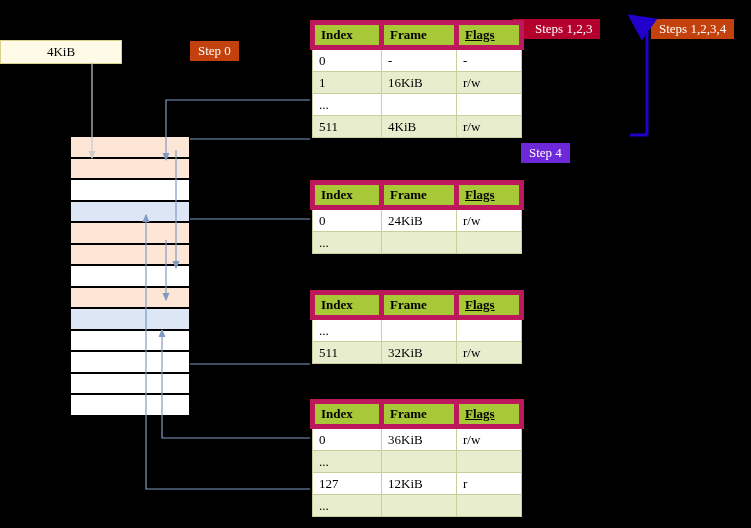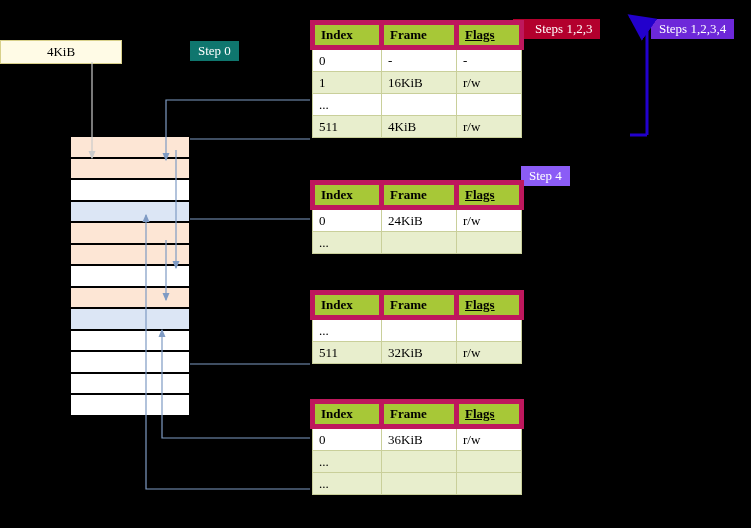--- a/index.html
+++ b/index.html
@@ -12,24 +12,24 @@
     background:#fffbe6;border:1px solid #d8d08a;
     display:flex;align-items:center;justify-content:center;
     font-size:13px;color:#000;font-family:"Liberation Serif",serif;
   }
 
   
   .step-label{
     font-size:13px;color:#ffffff;padding:2px 8px;
     font-family:"Liberation Serif",serif;white-space:nowrap;
   }
-  .step0{left:190px;top:41px;background:#0f766e;}
-  .step4{left:521px;top:166px;background:#8b5cf6;}
+  .step0{left:190px;top:41px;background:#c2410c;}
+  .step4{left:521px;top:143px;background:#6d28d9;}
   .steps123{left:513px;top:19px;background:#b3002d;padding-left:22px;}
-  .steps1234{left:651px;top:19px;background:#6d28d9;}
+  .steps1234{left:651px;top:19px;background:#c2410c;}
 
   
   .mem{left:70px;top:136px;width:120px;height:278px;}
   .memcell{position:absolute;left:0;width:120px;height:21.5px;border:1px solid #000;box-sizing:border-box;}
 
   
   table.pt{
     position:absolute;border-collapse:collapse;
     font-family:"Liberation Serif",serif;font-size:13px;color:#000;
   }
@@ -169,20 +169,25 @@
     <tr>
         <td>0</td>
         <td>36KiB</td>
         <td>r/w</td>
       </tr>
     <tr class="alt">
         <td>...</td>
         <td></td>
         <td></td>
       </tr>
+    <tr>
+        <td>127</td>
+        <td>12KiB</td>
+        <td>r</td>
+      </tr>
     <tr class="alt">
         <td>...</td>
         <td></td>
         <td></td>
       </tr>
   </tbody>
 </table>
 
 <svg class="overlay">
   <defs>

